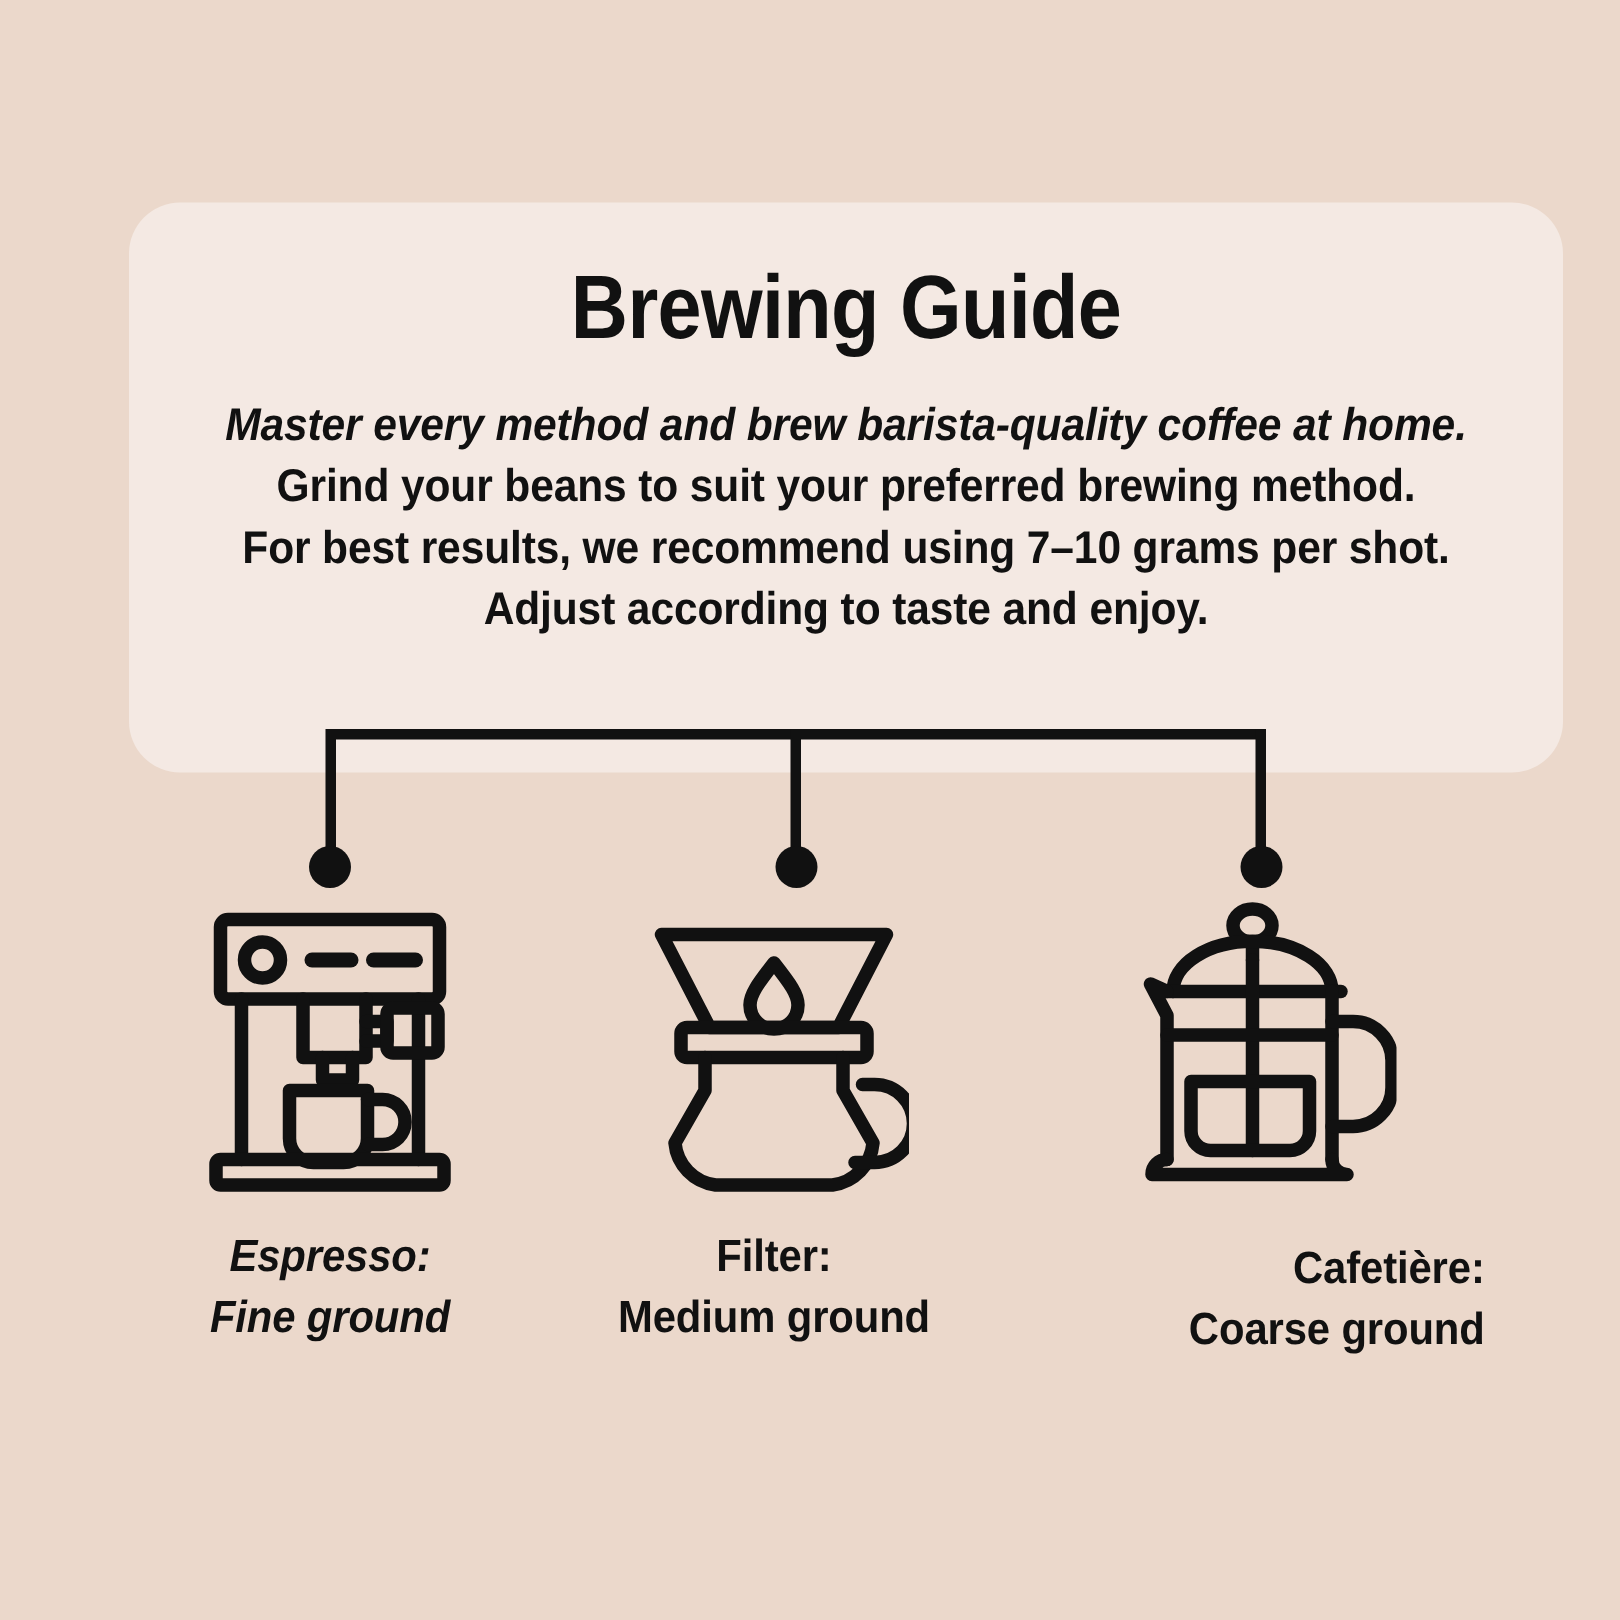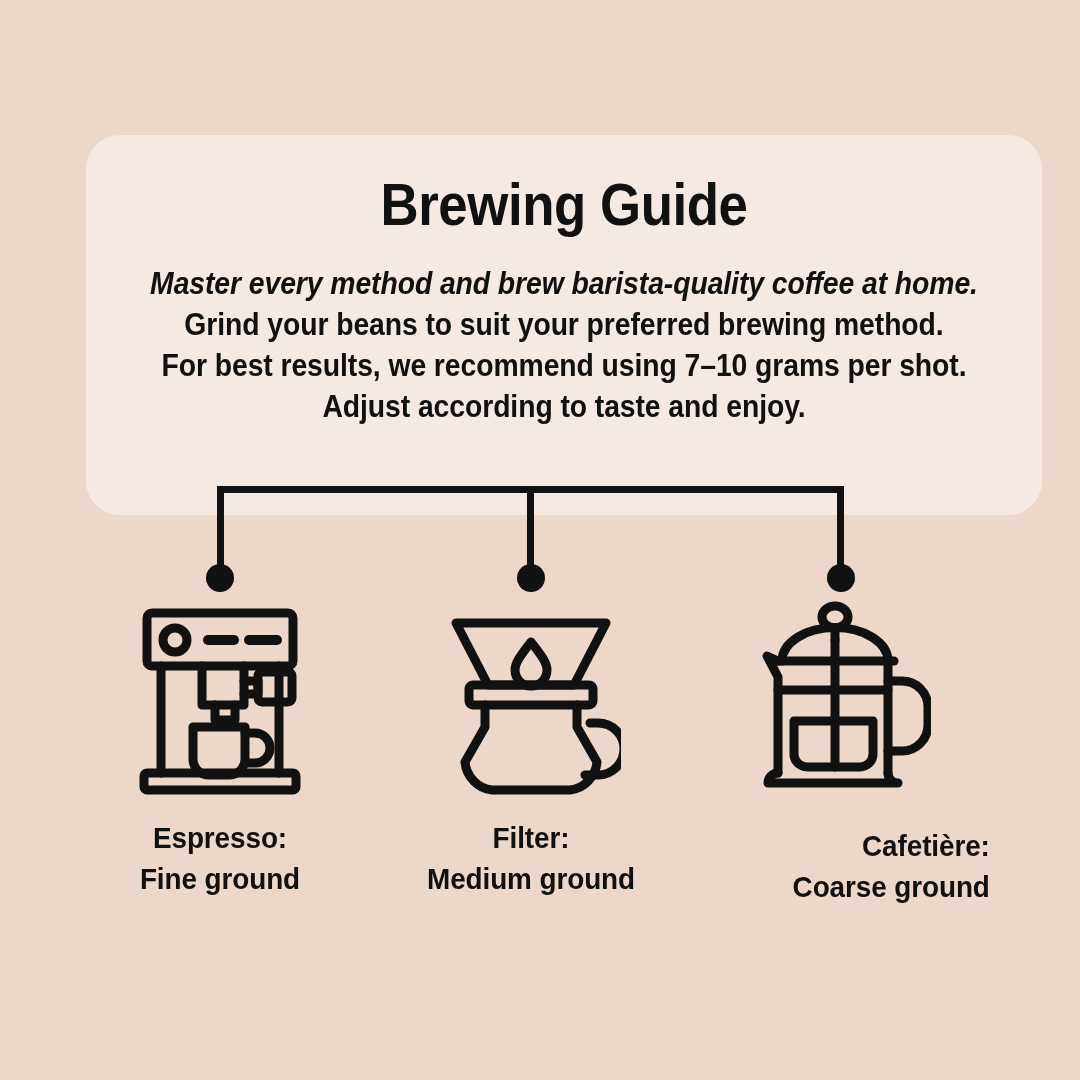--- a/index.html
+++ b/index.html
@@ -68,22 +68,22 @@
   .method-label {
     margin-top:22px;
     font-size:30px;
     font-weight:600;
     line-height:41px;
     transform:scaleX(0.93);
     letter-spacing:-0.1px;
   }
   .method-label .l2 { display:block; }
 
-  #col-espresso  { left:60px;  }
-  #col-filter    { left:371px; }
+  #col-espresso  { left:60px;font-style:italic;  }
+  #col-filter    { left:356px; }
   #col-cafetiere { left:681px;text-align:right; }
   #col-cafetiere .method-label { margin-top:30px; }
 </style>
 </head>
 <body>
 
 <div id="header-card">
 
   <div id="page-title">Brewing Guide</div>
 

